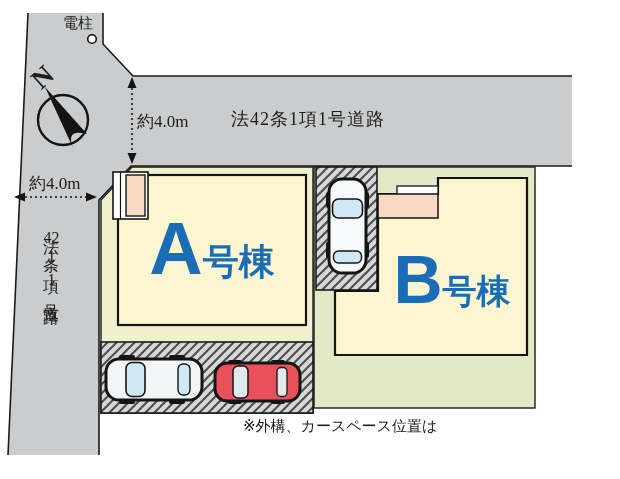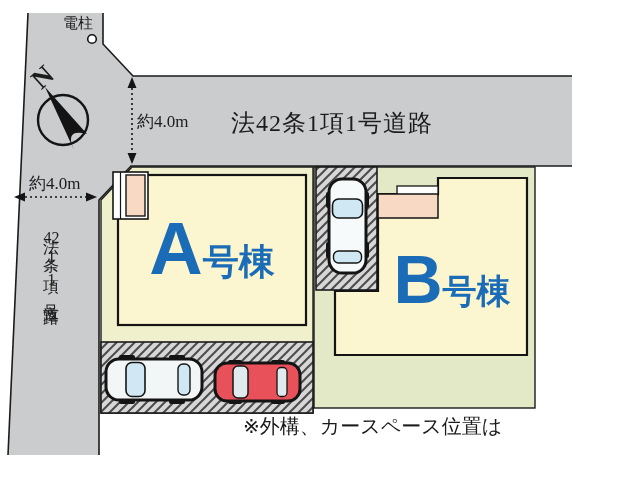--- a/index.html
+++ b/index.html
@@ -7,37 +7,37 @@
     position:relative;width:572px;height:479px;background:#ffffff;
     font-family:"Liberation Sans","DejaVu Sans",sans-serif;overflow:hidden;
   }
   .stage svg{position:absolute;left:0;top:0;}
   .lbl{position:absolute;color:#1c1c1c;white-space:nowrap;}
   .serif{font-family:"Liberation Serif","DejaVu Serif",serif;}
   .pole-label{left:63px;top:14px;font-size:15px;}
   .n-letter{left:33px;top:62px;font-size:27px;font-weight:bold;transform:rotate(-42deg);}
   .top-road-width{left:137px;top:110px;font-size:17px;}
   .left-road-width{left:29px;top:172px;font-size:17px;}
-  .top-road-name{left:231px;top:107px;font-size:24px;letter-spacing:1px;}
+  .top-road-name{left:231px;top:107px;font-size:18px;letter-spacing:1px;}
   .left-road-name{
     left:40px;top:226px;font-size:16px;letter-spacing:3px;
     writing-mode:vertical-rl;text-orientation:upright;
   }
   .left-road-name .tcy{text-combine-upright:all;}
   .bldg-label{
     position:absolute;display:flex;justify-content:center;align-items:baseline;
     color:#1b6cb6;font-weight:800;
   }
   .bldg-label .big{font-size:74px;line-height:1;}
   .bldg-label .small{font-size:36px;line-height:1;}
   .a-label{left:118px;top:212px;width:188px;}
   .b-label{left:376px;top:245px;width:152px;}
   .b-label .big{font-size:68px;}
   .b-label .small{font-size:34px;}
-  .note{left:243px;top:417px;font-size:20px;line-height:18px;color:#1a1a1a;}
+  .note{left:243px;top:417px;font-size:15px;line-height:18px;color:#1a1a1a;}
   .note .l2{padding-left:14px;}
 </style>
 </head>
 <body>
 
 <div class="stage">
 
   <svg width="620" height="479" viewBox="0 0 620 479">
     <defs>
       <pattern id="hatch" width="9" height="9" patternUnits="userSpaceOnUse">

